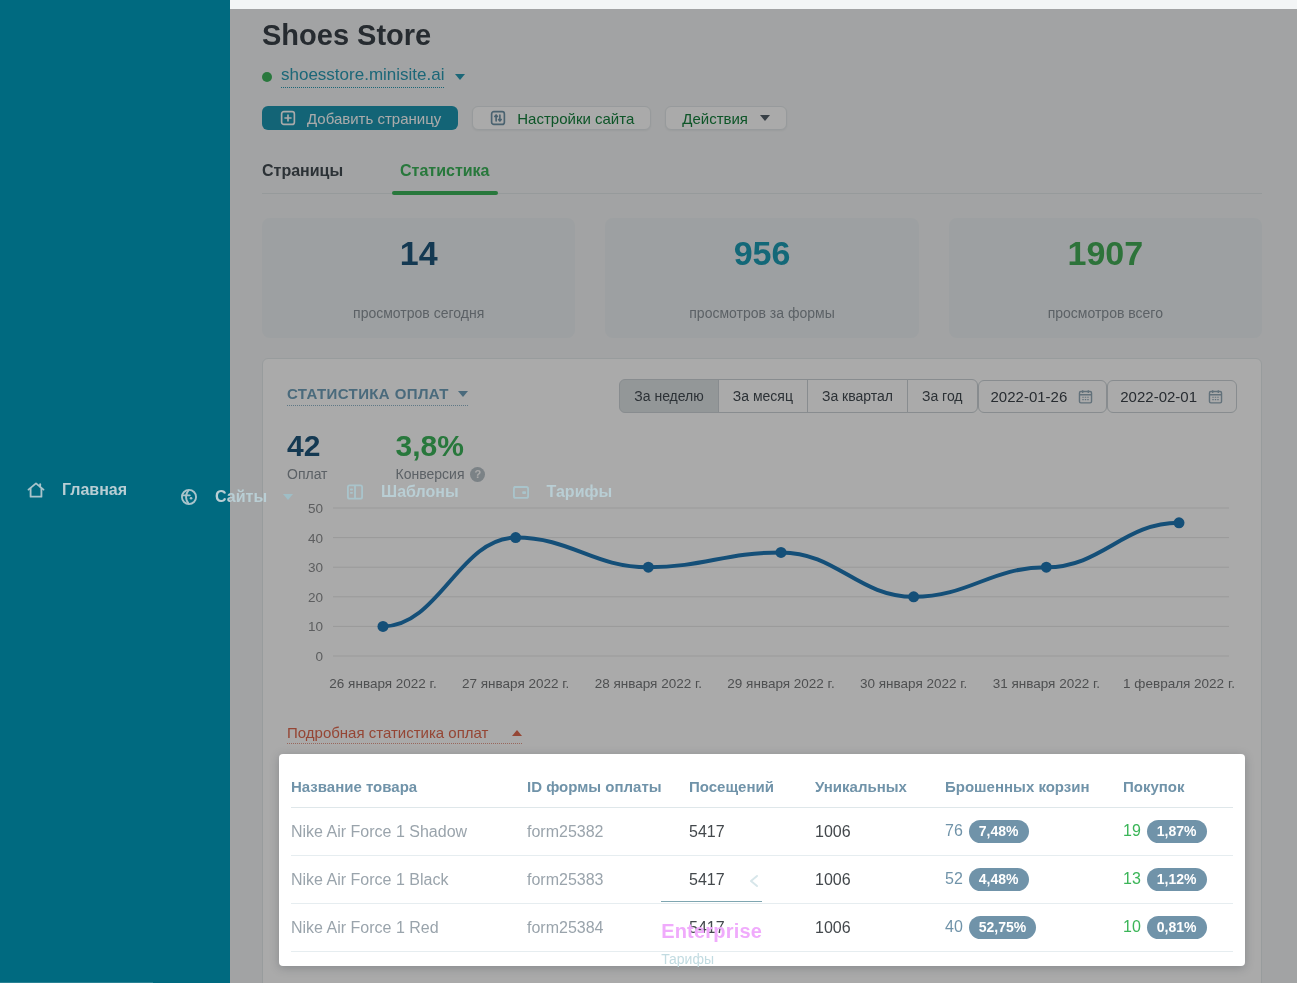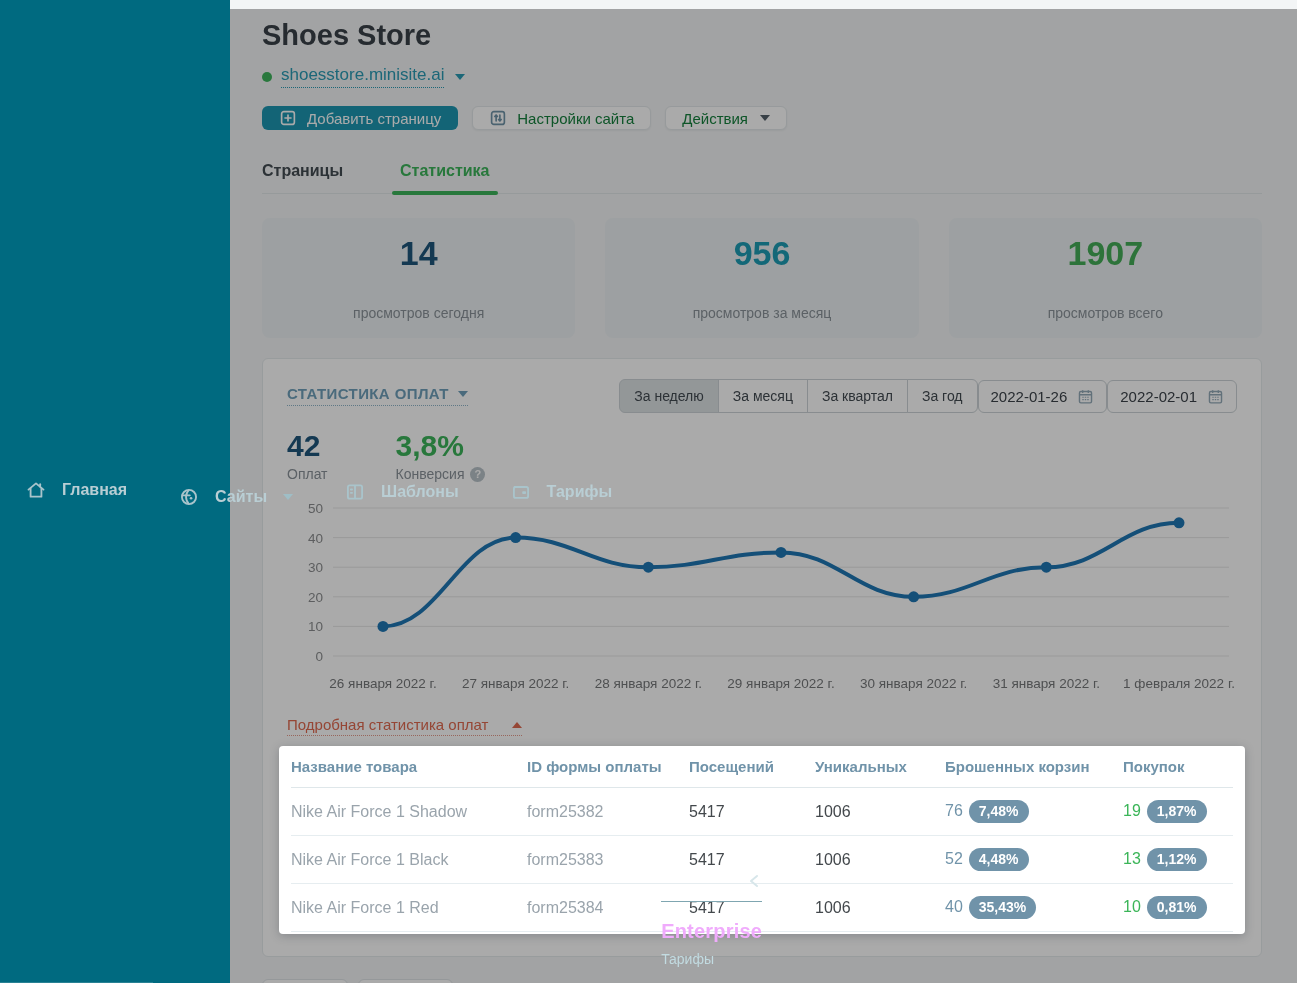--- a/index.html
+++ b/index.html
@@ -61,24 +61,24 @@
   .date-input { display:inline-flex; align-items:center; gap:10px; border:1px solid #ccd3d7; border-radius:6px; background:#fff; padding:7px 12px; font-size:15px; color:#3c434a; cursor:pointer; }
   .date-input .cic { width:17px; height:17px; color:#93aab8; }
 
   .metrics-row { display:flex; gap:68px; margin-top:16px; }
   .metric-value { font-size:30px; font-weight:700; }
   .metric-value.navy { color:#1f567c; } .metric-value.green { color:#3cb45a; }
   .metric-label { font-size:14px; color:#8a9299; margin-top:3px; display:flex; align-items:center; gap:6px; }
   .q-icon { width:15px; height:15px; border-radius:50%; background:#b9c3c9; color:#fff; font-size:11px; font-weight:700; display:inline-flex; align-items:center; justify-content:center; }
 
   .chart-wrap { margin-top:14px; }
-  .details-link { color:#e06a50; font-size:15px; border-bottom:1px dotted #e59a8a; padding-bottom:2px; display:inline-flex; align-items:center; gap:24px; cursor:pointer; margin-top:8px; }
+  .details-link { color:#e06a50; font-size:15px; border-bottom:1px dotted #e59a8a; padding-bottom:2px; display:inline-flex; align-items:center; gap:24px; cursor:pointer; margin-top:16px; }
   .caret-up { width:0; height:0; border-left:5px solid transparent; border-right:5px solid transparent; border-bottom:6px solid #e06a50; }
 
-  .table-highlight { position:relative; z-index:60; background:#fff; border-radius:4px; margin:10px -8px 8px -8px; padding:2px 12px; box-shadow:0 2px 10px rgba(30,40,50,0.25); }
+  .table-highlight { position:relative; z-index:60; background:#fff; border-radius:4px; margin:10px -8px 8px -8px; padding:14px 12px; box-shadow:0 2px 10px rgba(30,40,50,0.25); }
   table { width:100%; border-collapse:collapse; }
   th { text-align:left; font-size:15px; font-weight:700; color:#7093a9; padding:10px 6px 12px 0; border-bottom:1px solid #dfe7ea; }
   td { font-size:16px; padding:12px 6px 12px 0; border-bottom:1px solid #e6edf0; }
   tr:last-child td { border-bottom:1px solid #e6edf0; }
   .cell-name, .cell-form { color:#9aa4ac; }
   .cell-strong { color:#43484c; font-weight:400; }
   .num-steel { color:#7093a9; font-weight:400; margin-right:6px; }
   .num-green { color:#3bb558; font-weight:400; margin-right:6px; }
   .badge { display:inline-block; background:#7093a9; color:#fff; font-size:14px; font-weight:700; padding:3px 10px 4px 10px; border-radius:12px; }
 
@@ -181,21 +181,21 @@
     <div class="tab active">Статистика</div>
   </div>
 
   <div class="cards-row">
     <div class="stat-card">
       <div class="stat-value navy">14</div>
       <div class="stat-label">просмотров сегодня</div>
     </div>
     <div class="stat-card">
       <div class="stat-value teal">956</div>
-      <div class="stat-label">просмотров за месяц</div>
+      <div class="stat-label">просмотров за формы</div>
     </div>
     <div class="stat-card">
       <div class="stat-value green">1907</div>
       <div class="stat-label">просмотров всего</div>
     </div>
   </div>
 
   <section class="pay-card">
     <div class="pay-head">
       <span class="section-title">
@@ -314,21 +314,21 @@
               <td class="cell-strong">5417</td>
               <td class="cell-strong">1006</td>
               <td class=""><span class="num-steel">52</span><span class="badge">4,48%</span></td>
               <td class=""><span class="num-green">13</span><span class="badge">1,12%</span></td>
             </tr>
             <tr>
               <td class="cell-name">Nike Air Force 1 Red</td>
               <td class="cell-form">form25384</td>
               <td class="cell-strong">5417</td>
               <td class="cell-strong">1006</td>
-              <td class=""><span class="num-steel">40</span><span class="badge">35,43%</span></td>
+              <td class=""><span class="num-steel">40</span><span class="badge">52,75%</span></td>
               <td class=""><span class="num-green">10</span><span class="badge">0,81%</span></td>
             </tr>
           </tbody>
       </table>
     </div>
   </section>
 
   <div class="export-row">
     <button class="exp-btn">
       <svg class="fic" viewBox="0 0 24 24" fill="none" stroke="currentColor" stroke-width="2">

